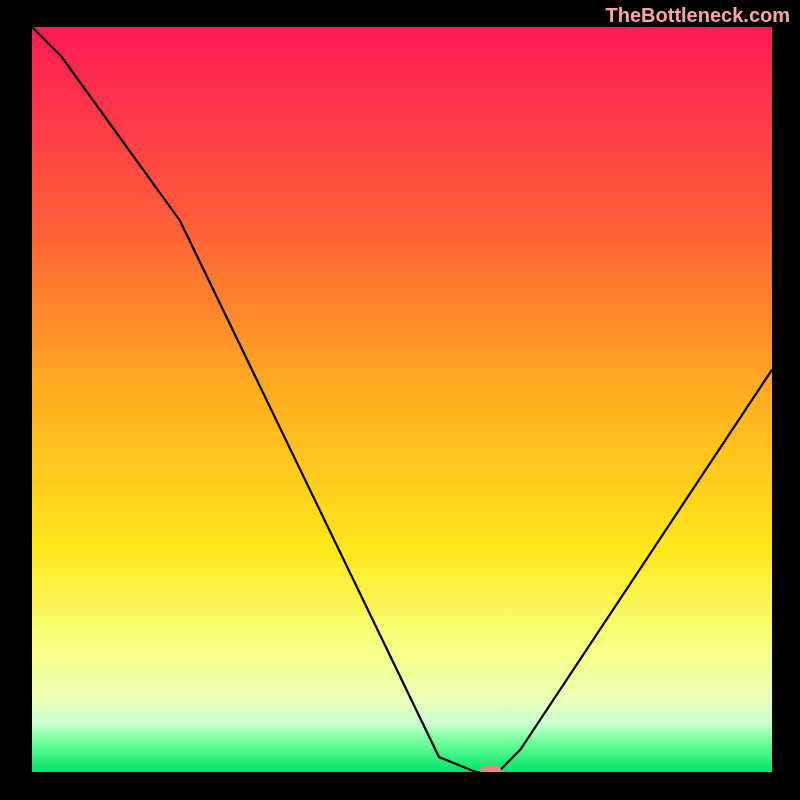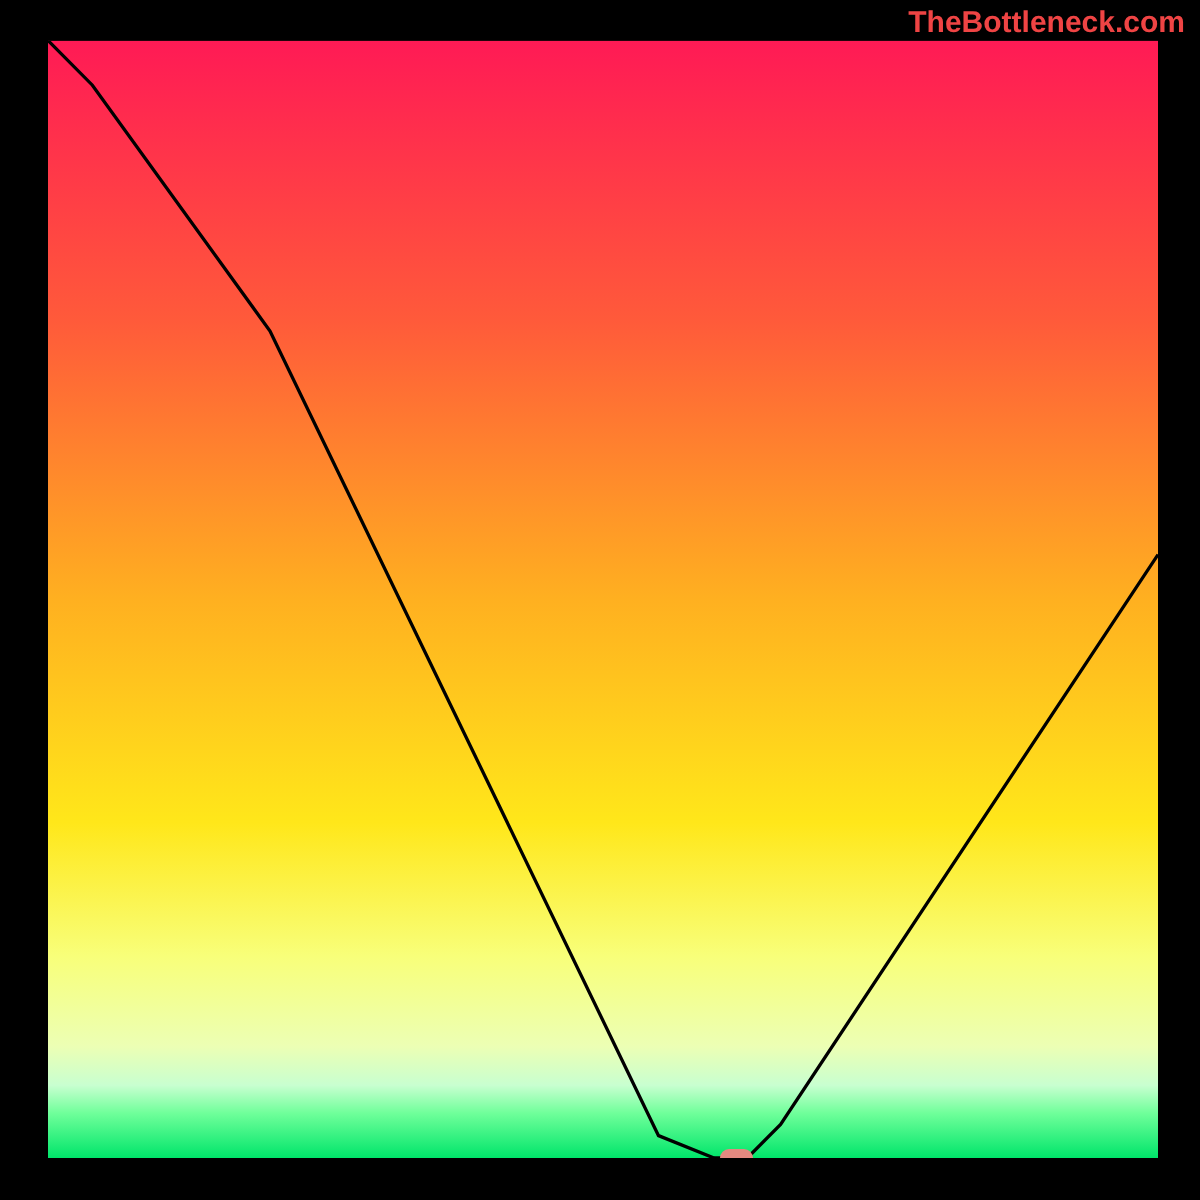--- a/index.html
+++ b/index.html
@@ -8,21 +8,21 @@
     background: #000;
     width: 800px;
     height: 800px;
     position: relative;
     font-family: Arial, sans-serif;
   }
   .watermark {
     position: absolute;
     top: 4px;
     right: 10px;
-    color: #ef4444;
+    color: #fca5a5;
     font-size: 20px;
     font-weight: bold;
     z-index: 10;
   }
   .plot-outer {
     position: absolute;
     left: 0;
     top: 0;
     width: 800px;
     height: 800px;

